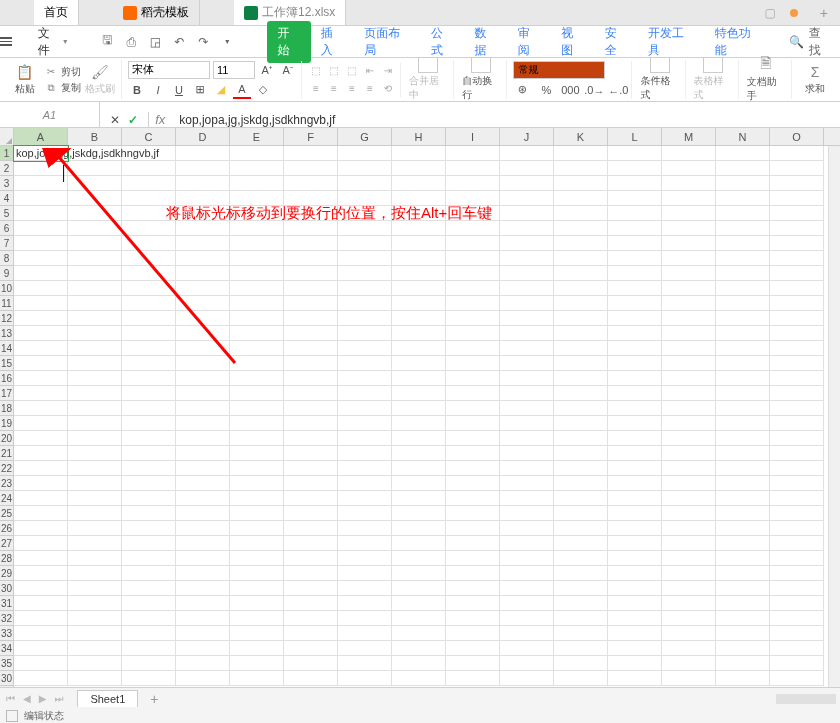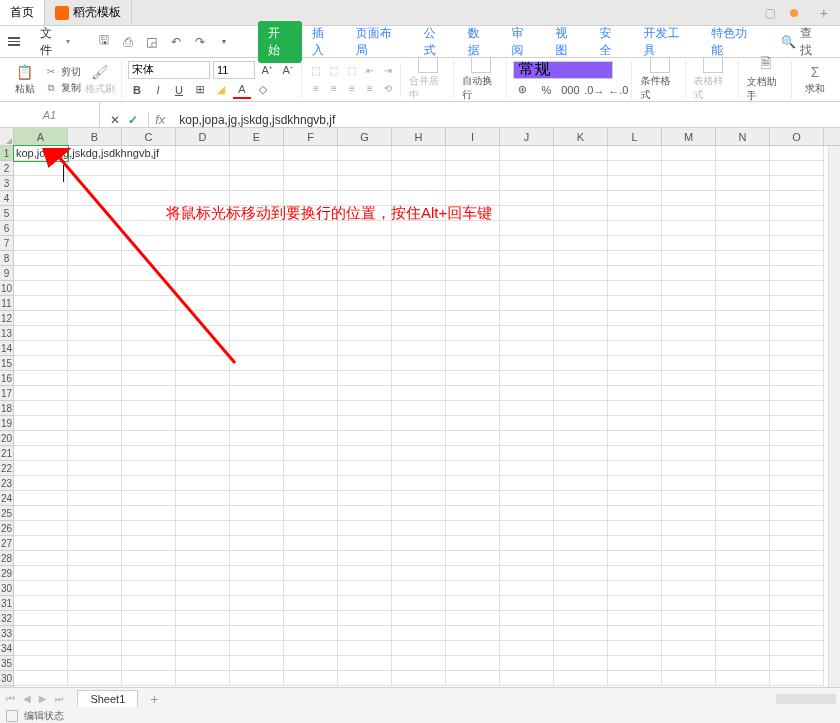--- a/index.html
+++ b/index.html
@@ -1,31 +1,31 @@
 <!DOCTYPE html>
 <html><head>
   <meta charset="utf-8">
   <style>
     * { margin: 0; padding: 0; box-sizing: border-box; }
     body { font-family: "Microsoft YaHei", Arial, sans-serif; font-size: 12px; background: #fff; overflow: hidden; width: 840px; height: 723px; position: relative; }
     
     
     .top-tabs { display: flex; align-items: center; height: 26px; background: #e8e8e8; border-bottom: 1px solid #d0d0d0; }
-    .app-tab { display: flex; align-items: center; height: 100%; padding: 0 10px; border-right: 1px solid #d0d0d0; cursor: pointer; gap: 4px; }
+    .app-tab { display: flex; align-items: center; height: 100%; padding: 0 10px; border-right: 1px solid #d0d0d0; cursor: pointer; gap: 4px; margin-left: 34px; }
     .app-tab.home { background: #fff; }
     .app-tab.active { background: #fff; }
     .tab-icon { width: 14px; height: 14px; display: inline-block; }
     .tab-icon.orange { background: #ff6a00; border-radius: 2px; }
     .tab-icon.green { background: #0c8045; border-radius: 2px; }
     .tab-close-dot { width: 8px; height: 8px; background: #f79c42; border-radius: 50%; margin-left: 8px; }
     .tab-add { padding: 0 12px; color: #999; cursor: pointer; font-size: 14px; }
     .indicator { margin-left: auto; padding-right: 10px; color: #aaa; display: flex; gap: 6px; align-items: center; }
     
     
-    .menu-bar { display: flex; align-items: center; height: 32px; border-bottom: 1px solid #d0d0d0; background: #fff; gap: 12px; padding: 0 8px; }
+    .menu-bar { display: flex; align-items: center; height: 32px; border-bottom: 1px solid #d0d0d0; background: #fff; gap: 18px; padding: 0 0; }
     .hamburger { width: 14px; display: flex; flex-direction: column; gap: 2px; padding-right: 2px; }
     .hamburger span { height: 1.5px; background: #555; }
     .file-menu { padding: 0 6px; color: #333; cursor: pointer; display: flex; align-items: center; gap: 2px; }
     .dropdown-arrow { font-size: 8px; color: #888; }
     .menu-icons { display: flex; gap: 8px; margin: 0 8px; }
     .menu-icon { width: 16px; height: 16px; display: inline-flex; align-items: center; justify-content: center; color: #666; cursor: pointer; }
     .menu-tabs { display: flex; margin-left: 6px; }
     .menu-tab { padding: 4px 10px; cursor: pointer; color: #3b82f6; }
     .menu-tab.active { background: #22b14c; color: #fff; border-radius: 3px; }
     .search-area { margin-left: auto; display: flex; align-items: center; gap: 4px; color: #666; padding-right: 8px; }
@@ -43,21 +43,21 @@
     .font-select { width: 82px; height: 18px; border: 1px solid #ccc; font-size: 11px; padding: 0 3px; background: #fff; }
     .size-select { width: 42px; height: 18px; border: 1px solid #ccc; font-size: 11px; padding: 0 3px; background: #fff; }
     .font-group { display: flex; flex-direction: column; gap: 2px; padding: 0 4px; border-right: 1px solid #eee; }
     .font-row { display: flex; align-items: center; gap: 3px; }
     .btn-mini { width: 18px; height: 18px; display: inline-flex; align-items: center; justify-content: center; border: none; background: none; color: #555; cursor: pointer; font-size: 11px; }
     .btn-mini.bold { font-weight: bold; }
     .btn-mini.italic { font-style: italic; }
     .btn-mini.underline { text-decoration: underline; }
     .align-grid { display: grid; grid-template-columns: repeat(5, 16px); grid-template-rows: repeat(2, 16px); gap: 2px; padding: 0 4px; border-right: 1px solid #eee; }
     .align-btn { display: inline-flex; align-items: center; justify-content: center; color: #aaa; cursor: pointer; font-size: 10px; }
-    .format-select { width: 100px; height: 18px; border: 1px solid #ccc; font-size: 16px; padding: 0 4px; background: #8b5cf6; }
+    .format-select { width: 92px; height: 18px; border: 1px solid #ccc; font-size: 10px; padding: 0 4px; background: #c2410c; }
     .ribbon-label { font-size: 10px; color: #555; }
     .ribbon-label.disabled { color: #bbb; }
     .icon-block { width: 20px; height: 16px; border: 1px solid #ccc; position: relative; }
     
     
     .formula-bar { display: flex; align-items: flex-end; height: 26px; border-bottom: 1px solid #d0d0d0; background: #fff; }
     .name-box { width: 100px; height: 100%; border-right: 1px solid #d0d0d0; display: flex; align-items: center; justify-content: center; color: #888; font-style: italic; font-size: 11px; }
     .fb-btns { display: flex; gap: 8px; padding: 0 10px; align-items: center; }
     .fb-btn { color: #888; cursor: pointer; font-size: 12px; }
     .fb-btn.cancel { color: #555; }
@@ -104,20 +104,24 @@
 </head>
 <body>
 
 <div class="top-tabs">
   <div class="app-tab home">
     <span>首页</span>
   </div>
   <div class="app-tab">
     <span class="tab-icon orange"></span>
     <span>稻壳模板</span>
+  </div>
+  <div class="app-tab active">
+    <span class="tab-icon green"></span>
+    <span style="color:#888">工作簿12.xlsx</span>
   </div>
   <div class="indicator">
     <span>▢</span>
     <span class="tab-close-dot"></span>
   </div>
   <div class="tab-add">+</div>
 </div>
 
 <div class="menu-bar">
   <div class="hamburger">

